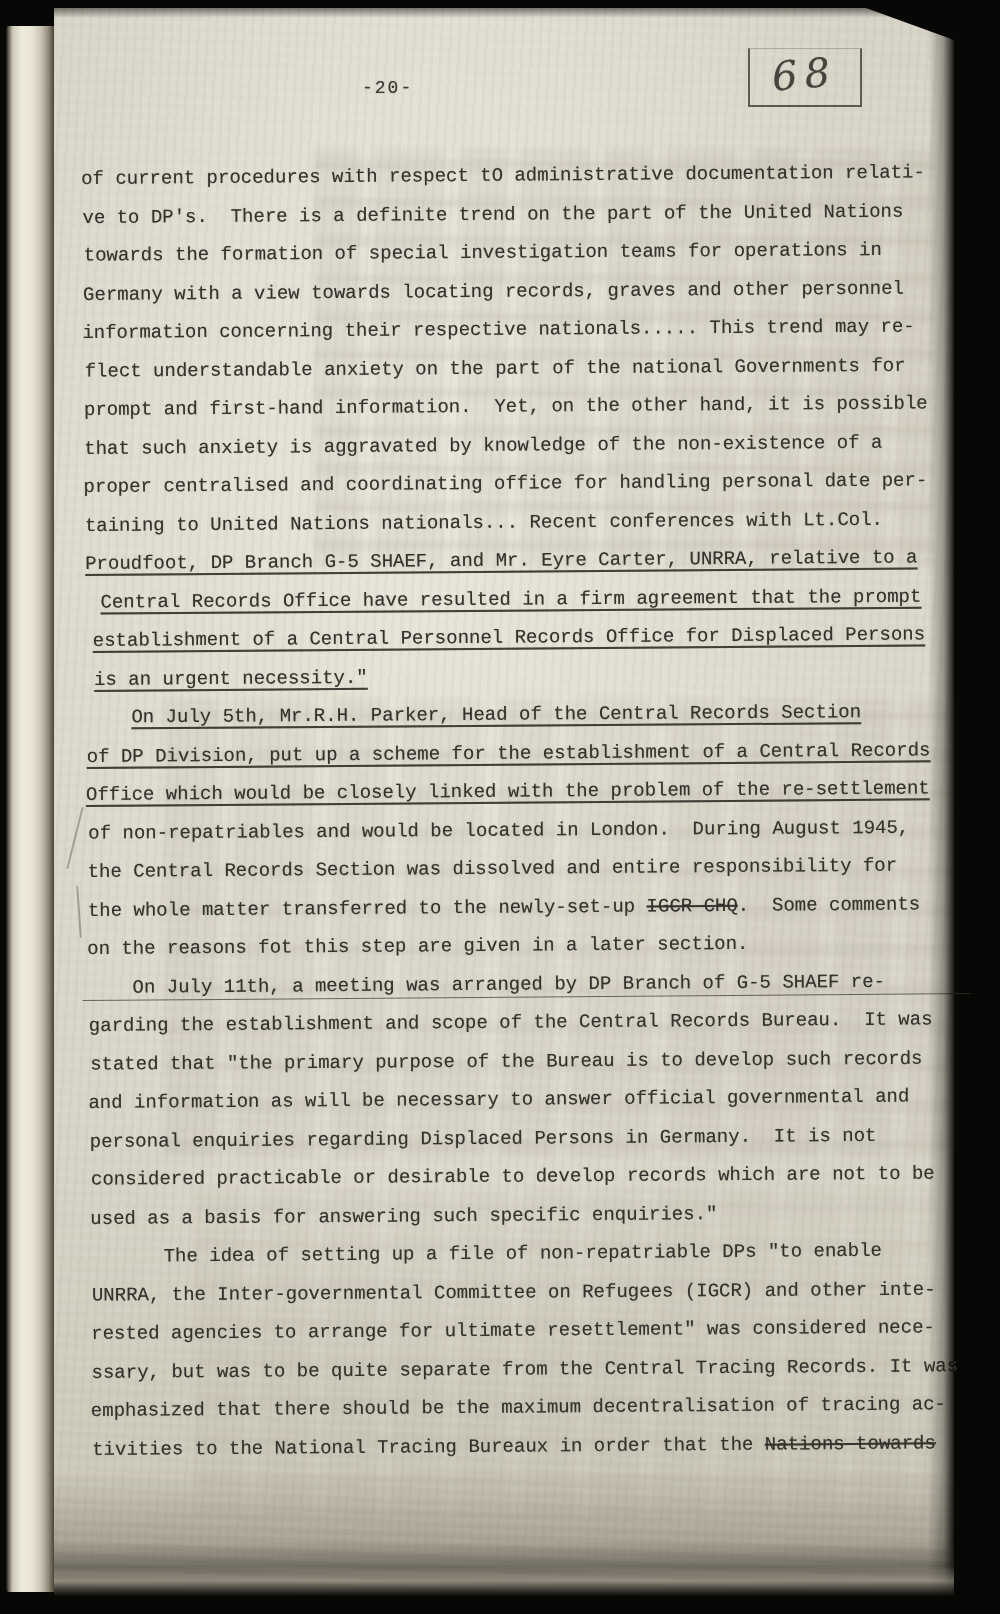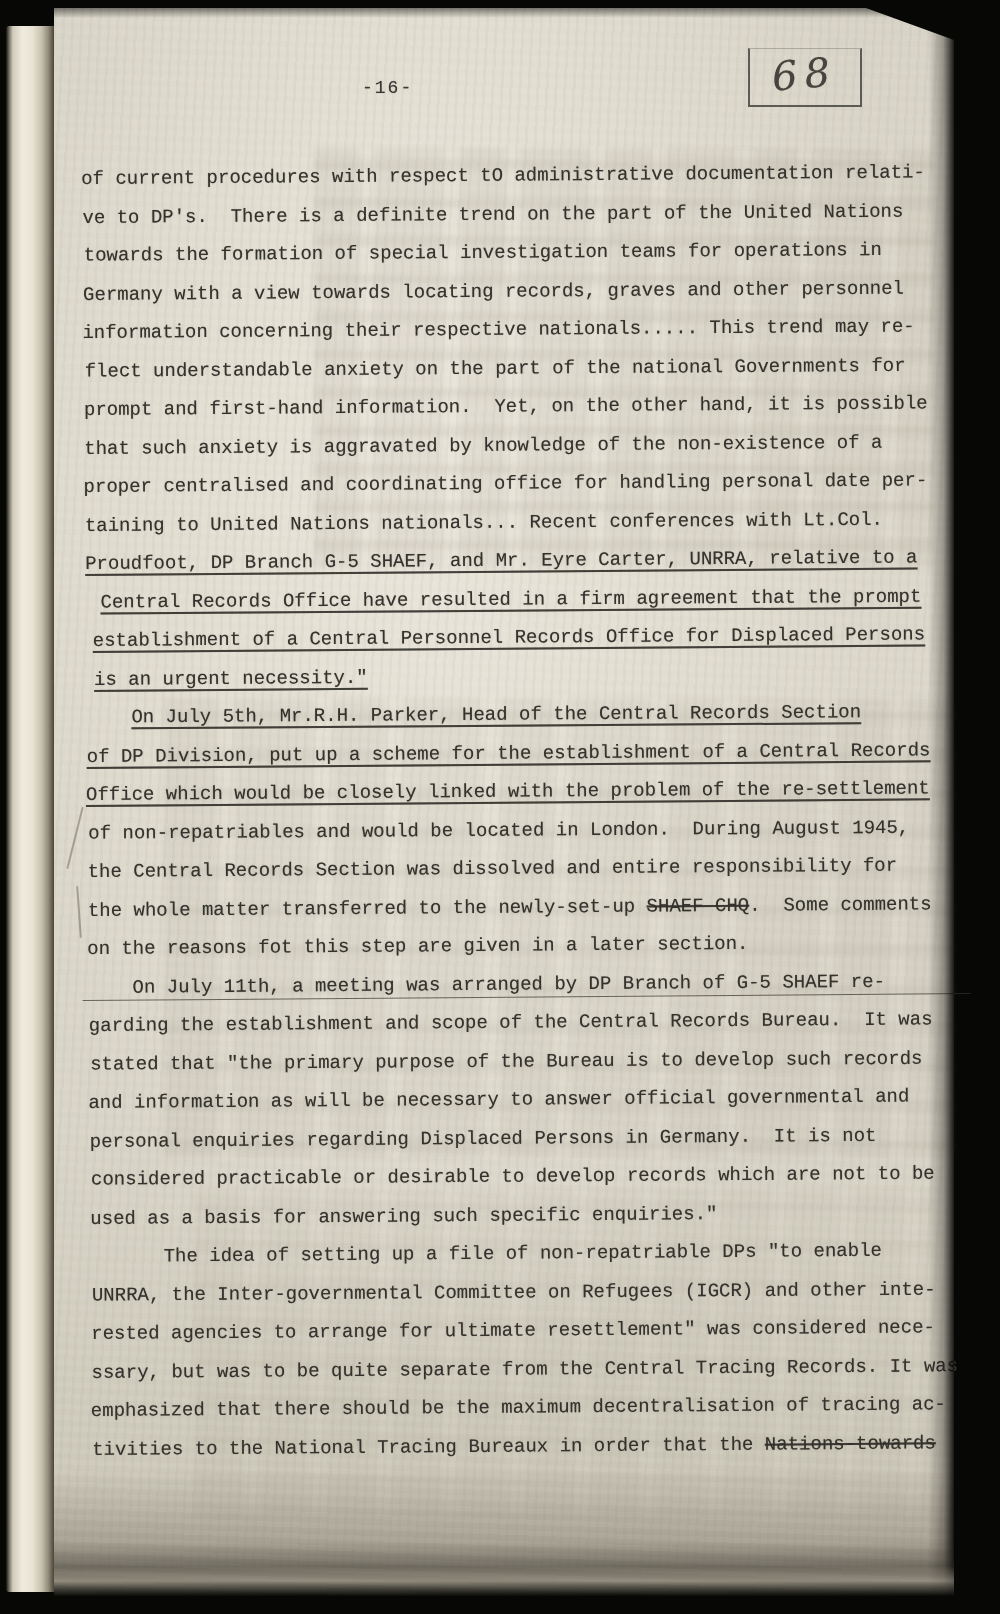--- a/index.html
+++ b/index.html
@@ -105,21 +105,21 @@
 
 <div class="stage">
 
   <div class="page-edges"></div>
 
   <div class="page">
     <div class="bleed bleed-1"></div>
     <div class="bleed bleed-2"></div>
     <div class="bleed bleed-3"></div>
 
-    <div class="page-number">-16-</div>
+    <div class="page-number">-20-</div>
 
     <div class="corner-box">
       <span>68</span>
     </div>
 
     <div class="text-block" id="text-block">
         <div class="line" style="padding-left: 0px;"><span>of current procedures with respect tO administrative documentation relati-</span></div>
         <div class="line" style="padding-left: 0px;"><span>ve to DP's.  There is a definite trend on the part of the United Nations</span></div>
         <div class="line" style="padding-left: 0px;"><span>towards the formation of special investigation teams for operations in</span></div>
         <div class="line" style="padding-left: 0px;"><span>Germany with a view towards locating records, graves and other personnel</span></div>
@@ -131,21 +131,21 @@
         <div class="line" style="padding-left: 0px;"><span>taining to United Nations nationals... Recent conferences with Lt.Col.</span></div>
         <div class="line" style="padding-left: 0px;"><span class="u">Proudfoot, DP Branch G-5 SHAEF, and Mr. Eyre Carter, UNRRA, relative to a</span></div>
         <div class="line" style="padding-left: 14px;"><span class="u">Central Records Office have resulted in a firm agreement that the prompt</span></div>
         <div class="line" style="padding-left: 8px;"><span class="u">establishment of a Central Personnel Records Office for Displaced Persons</span></div>
         <div class="line" style="padding-left: 8px;"><span class="u">is an urgent necessity."</span></div>
         <div class="line" style="padding-left: 44px;"><span class="u">On July 5th, Mr.R.H. Parker, Head of the Central Records Section</span></div>
         <div class="line" style="padding-left: 0px;"><span class="u">of DP Division, put up a scheme for the establishment of a Central Records</span></div>
         <div class="line" style="padding-left: 0px;"><span class="u">Office which would be closely linked with the problem of the re-settlement</span></div>
         <div class="line" style="padding-left: 0px;"><span>of non-repatriables and would be located in London.  During August 1945,</span></div>
         <div class="line" style="padding-left: 0px;"><span>the Central Records Section was dissolved and entire responsibility for</span></div>
-        <div class="line" style="padding-left: 0px;"><span><span>the whole matter transferred to the newly-set-up </span><span class="strike">SHAEF CHQ</span><span>.  Some comments</span></span></div>
+        <div class="line" style="padding-left: 0px;"><span><span>the whole matter transferred to the newly-set-up </span><span class="strike">IGCR CHQ</span><span>.  Some comments</span></span></div>
         <div class="line" style="padding-left: 0px;"><span>on the reasons fot this step are given in a later section.</span></div>
         <div class="line rule" style="padding-left: 44px;"><span>On July 11th, a meeting was arranged by DP Branch of G-5 SHAEF re-</span></div>
         <div class="line" style="padding-left: 0px;"><span>garding the establishment and scope of the Central Records Bureau.  It was</span></div>
         <div class="line" style="padding-left: 0px;"><span>stated that "the primary purpose of the Bureau is to develop such records</span></div>
         <div class="line" style="padding-left: 0px;"><span>and information as will be necessary to answer official governmental and</span></div>
         <div class="line" style="padding-left: 0px;"><span>personal enquiries regarding Displaced Persons in Germany.  It is not</span></div>
         <div class="line" style="padding-left: 0px;"><span>considered practicable or desirable to develop records which are not to be</span></div>
         <div class="line" style="padding-left: 0px;"><span>used as a basis for answering such specific enquiries."</span></div>
         <div class="line" style="padding-left: 74px;"><span>The idea of setting up a file of non-repatriable DPs "to enable</span></div>
         <div class="line" style="padding-left: 0px;"><span>UNRRA, the Inter-governmental Committee on Refugees (IGCR) and other inte-</span></div>

